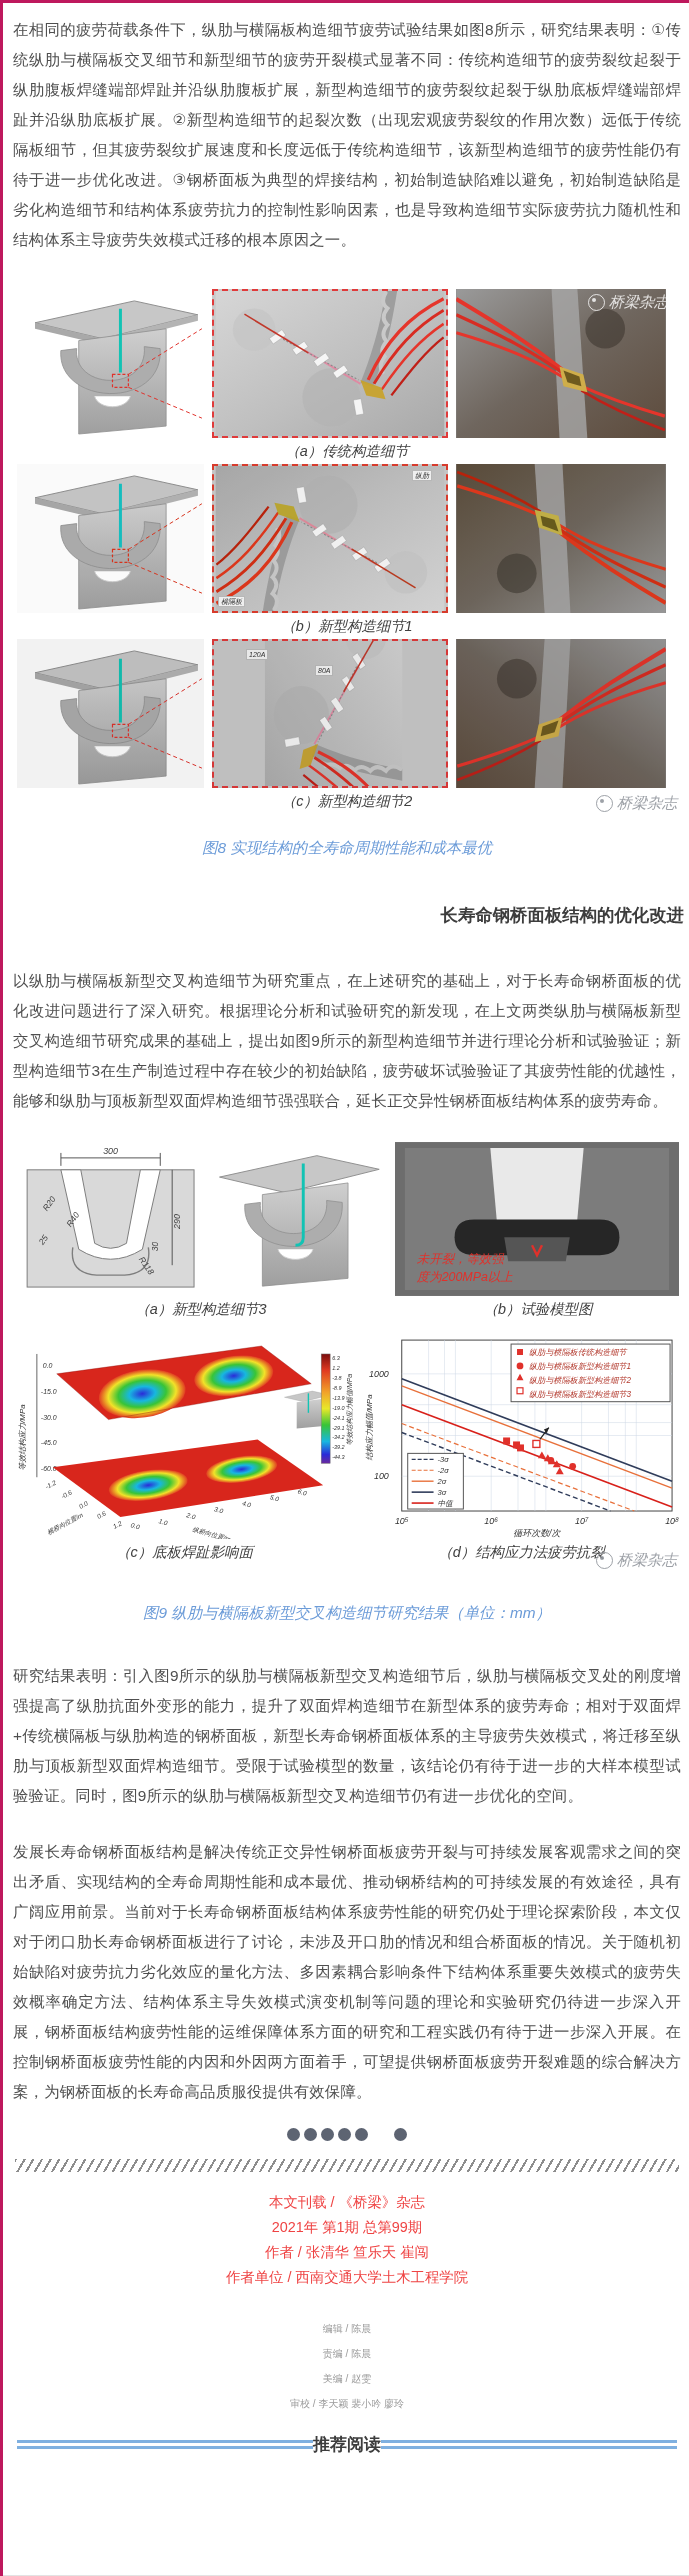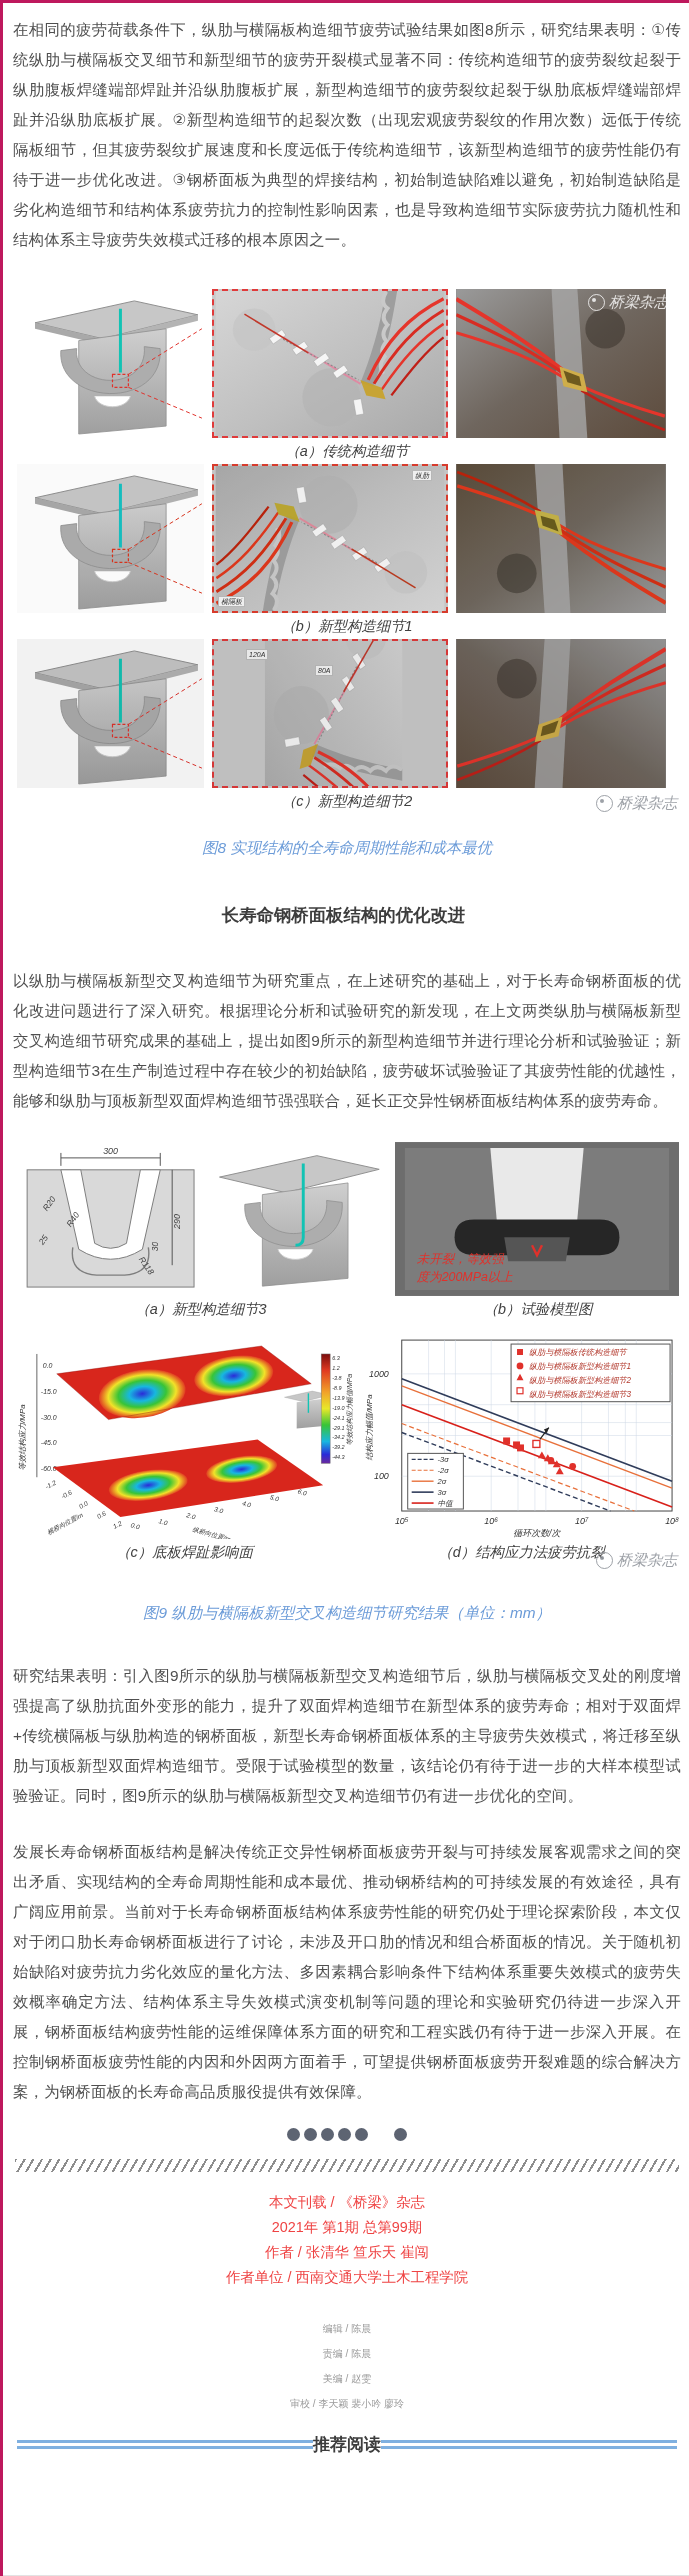--- a/index.html
+++ b/index.html
@@ -12,21 +12,21 @@
   .p4{margin-top:26px;}
   figure{margin:0;padding:0;font-style:italic;}
   .fig8{margin-top:34px;}
   .f8row{display:flex;gap:8px;margin:0 14px;height:149px;align-items:stretch;position:relative;}
   .img{display:block;background:#fff;}
   .model{width:187px;height:149px;}
   .zoomph{width:236px;height:149px;box-sizing:border-box;border:2px dashed #e03a3a;background:#c9c9c9;}
   .darkph{width:210px;height:149px;background:#8a8a8a;}
   .subcap{font-size:14.4px;color:#404040;text-align:center;height:26px;line-height:26px;position:relative;}
   .figcap-blue{margin-top:22px;font-size:15.4px;color:#6b9bd8;text-align:center;height:24px;line-height:24px;}
-  h2.sec{margin:42px 7px 0 0;font-size:17.4px;color:#3d3d3d;text-align:center;font-weight:bold;height:26px;line-height:26px;}
+  h2.sec{margin:42px 7px 0 0;font-size:17.4px;color:#3d3d3d;text-align:right;font-weight:bold;height:26px;line-height:26px;}
   .fig9{margin-top:26px;}
   .f9row{display:flex;margin:0 10px;gap:6px;}
   .f9col{display:flex;flex-direction:column;}
   .wm{position:absolute;font-size:15px;color:rgba(140,145,152,.85);display:flex;align-items:center;gap:4px;}
   .wm .logo{width:15px;height:15px;border:1.6px solid rgba(140,145,152,.85);border-radius:50%;display:inline-block;position:relative;}
   .wm .logo::after{content:"";position:absolute;left:3px;top:3px;width:4px;height:4px;border-radius:50%;background:rgba(140,145,152,.85);}
   .wm.white{color:rgba(255,255,255,.8);}
   .wm.white .logo{border-color:rgba(255,255,255,.8);}
   .wm.white .logo::after{background:rgba(255,255,255,.8);}
   .chip{position:absolute;background:#f4f4f4;color:#333;font-size:7px;line-height:9px;padding:0 2px;border:0.5px solid #bbb;white-space:nowrap;}

